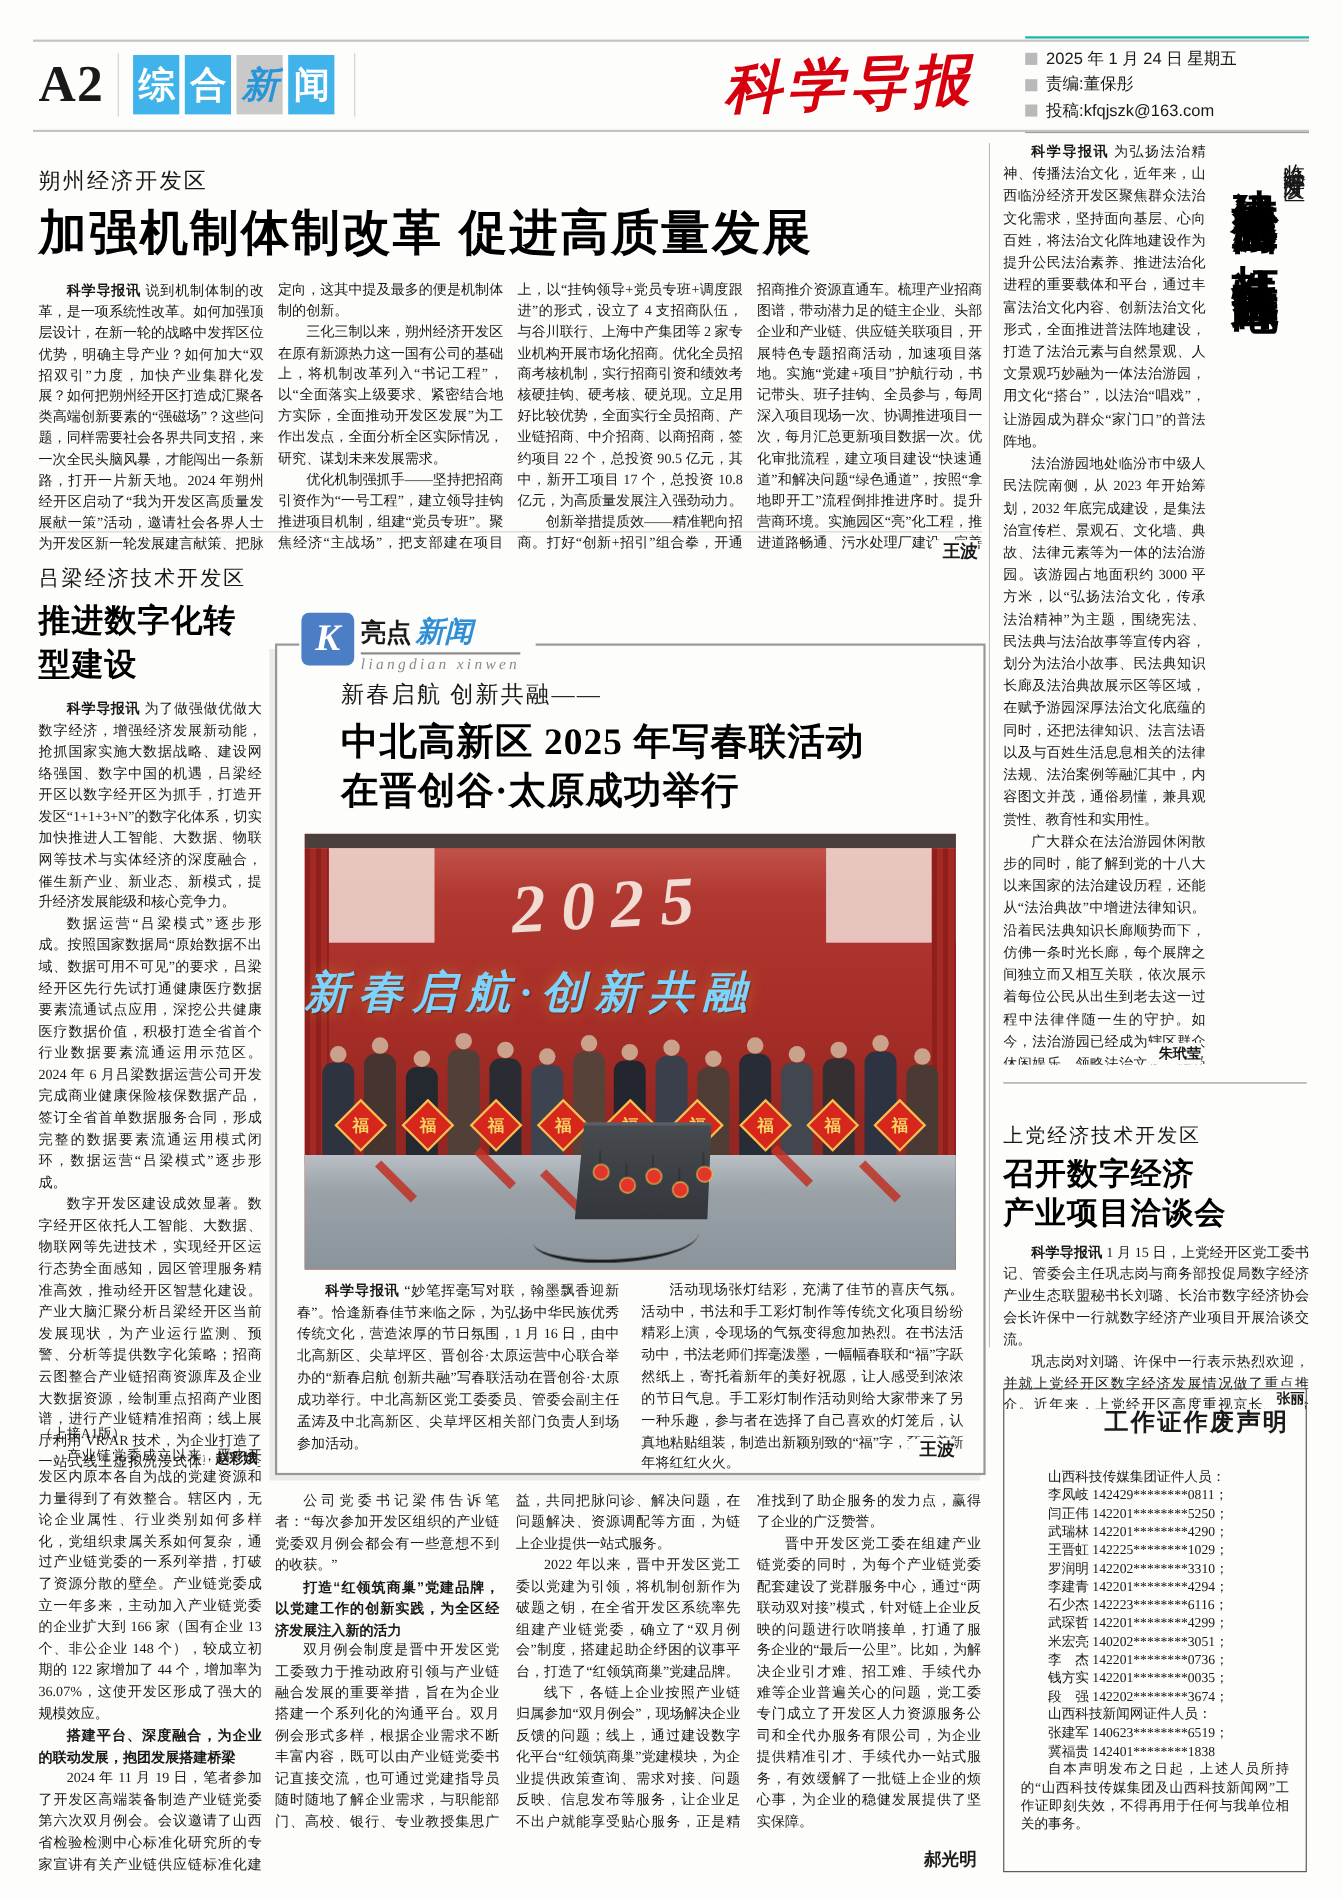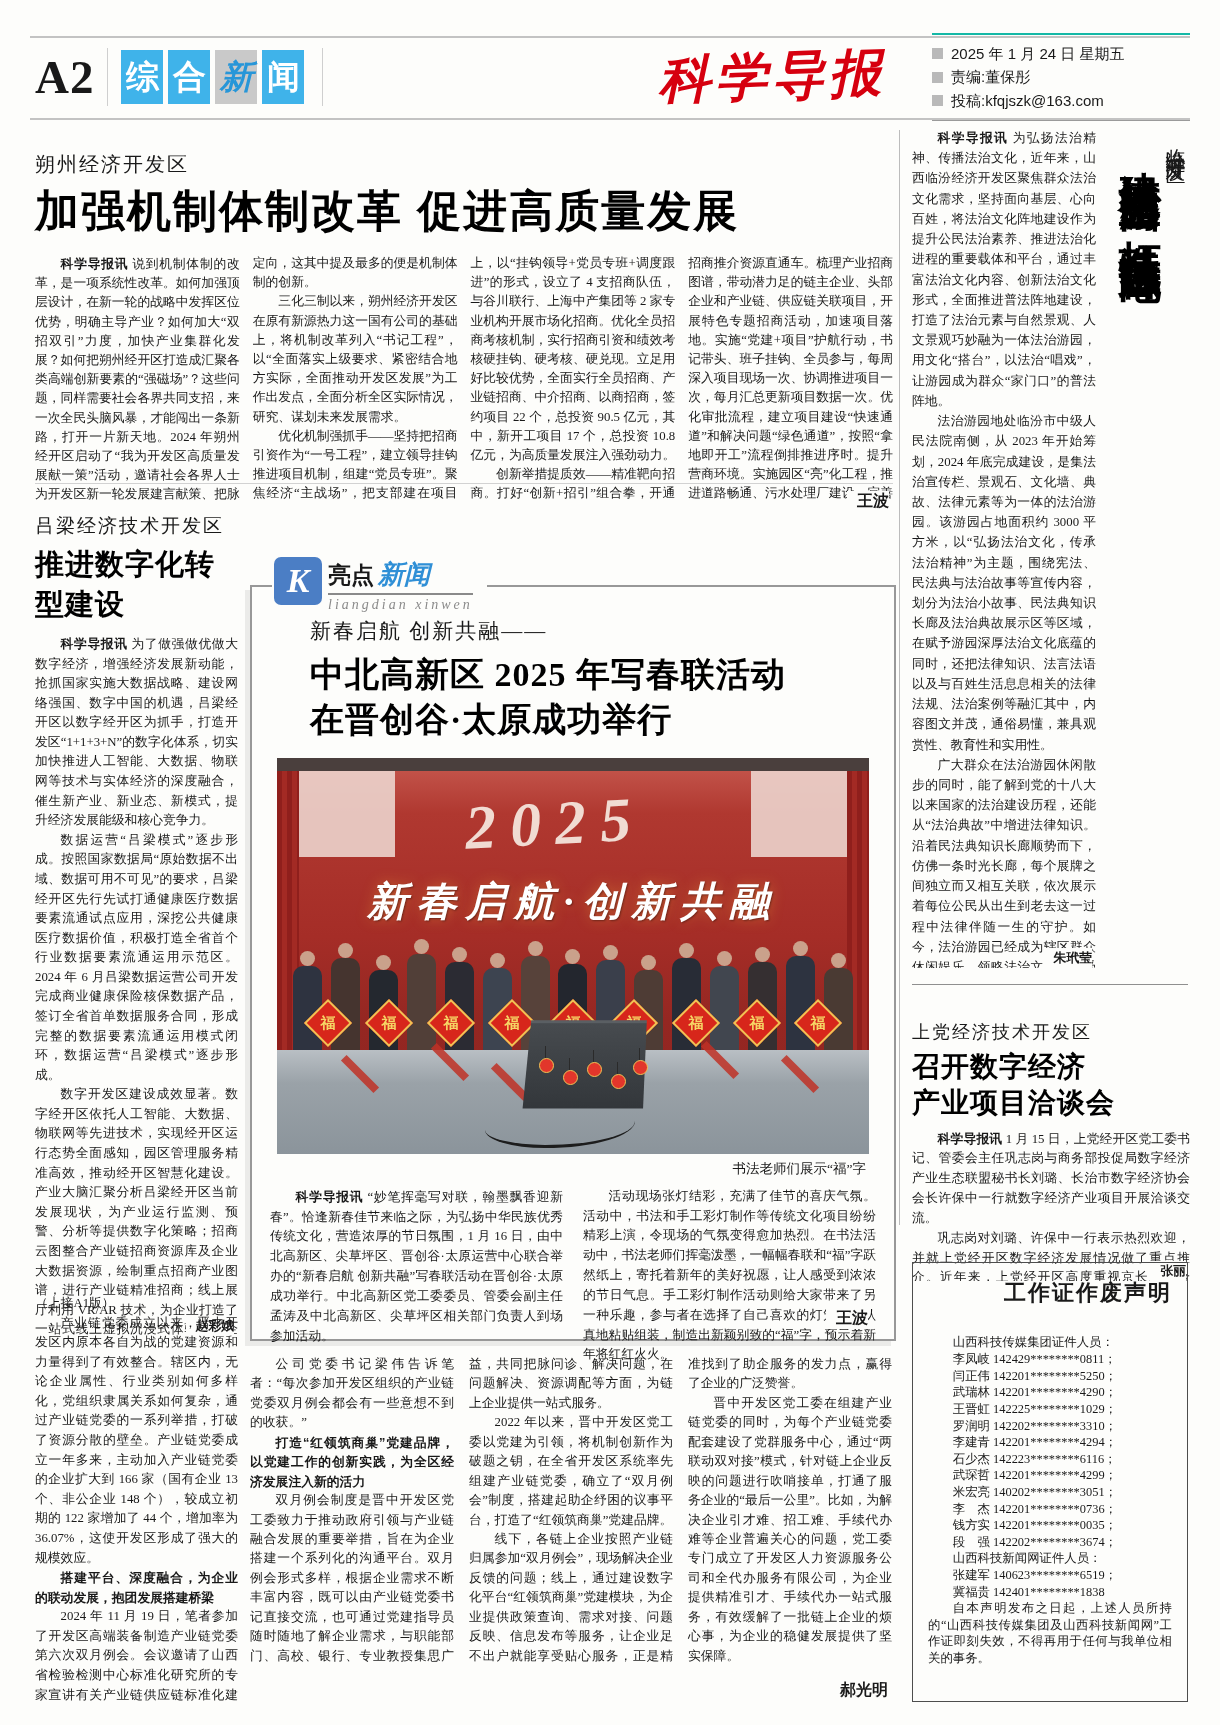--- a/index.html
+++ b/index.html
@@ -60,22 +60,22 @@
            height:188px;text-align:justify;overflow:hidden;}
   #hl-byline{position:absolute;right:26px;bottom:10px;font-weight:bold;background:#fdfdfb;padding-left:10px;
              font-family:"Liberation Sans","DejaVu Sans",sans-serif;}
   
   .ph-bg{position:absolute;inset:0;background:linear-gradient(180deg,#c75a50 0%,#b03830 14%,#a52d27 45%,#952722 66%,#8c2420 100%);}
   .ph-ceil{position:absolute;left:0;top:0;right:0;height:13px;background:#4a3f3d;}
   .ph-screen{position:absolute;top:13px;width:118px;height:86px;background:#ecd4cd;opacity:.9;}
   .ph-curtain{position:absolute;top:13px;bottom:96px;width:22px;background:repeating-linear-gradient(90deg,#8f1f1c 0 5px,#a32a24 5px 10px);}
   #ph-year{position:absolute;top:30px;left:50%;transform:translateX(-60%) rotate(-3deg);font-size:62px;
            font-weight:bold;font-style:italic;color:#f6e8df;opacity:.93;letter-spacing:14px;}
-  #ph-banner{position:absolute;top:116px;width:100%;text-align:center;font-size:40px;font-weight:bold;
-             font-style:italic;color:#ffffff;letter-spacing:9px;
+  #ph-banner{position:absolute;top:116px;width:100%;font-size:40px;font-weight:bold;
+             font-style:italic;color:#7dd3fc;letter-spacing:9px;
              text-shadow:1px 1px 2px rgba(0,0,0,.35),0 0 14px rgba(255,190,60,.35);}
   #ph-people{position:absolute;top:192px;left:16px;right:16px;height:120px;display:flex;
              justify-content:space-between;align-items:flex-end;}
   .person{width:29px;border-radius:10px 10px 3px 3px;position:relative;}
   .person .head{position:absolute;top:-15px;left:7px;width:15px;height:15px;border-radius:50%;background:#caa18b;}
   #ph-fu{position:absolute;top:248px;left:34px;right:34px;display:flex;justify-content:space-between;}
   .fucard{width:30px;height:30px;background:#d7261b;border:2px solid #f0c254;transform:rotate(45deg);
           display:flex;align-items:center;justify-content:center;}
   .fucard span{transform:rotate(-45deg);color:#f6d565;font-size:15px;font-weight:bold;}
   #ph-floor{position:absolute;bottom:0;left:0;right:0;height:104px;
@@ -291,21 +291,20 @@
         <div class="lant" style="left: 286px; top: 312px;"></div>
         <div class="lstr" style="left: 316px; top: 292px;"></div>
         <div class="lant" style="left: 310px; top: 304px;"></div>
         <div class="lstr" style="left: 340px; top: 304px;"></div>
         <div class="lant" style="left: 334px; top: 316px;"></div>
         <div class="lstr" style="left: 362px; top: 290px;"></div>
         <div class="lant" style="left: 356px; top: 302px;"></div>
       </div>
     <div id="ph-cable"></div>
   </div>
-  <div id="caption">书法老师们展示“福”字</div>
   <div id="hl-body" class="body">
       <p class="para"><b class="lead">科学导报讯</b> “妙笔挥毫写对联，翰墨飘香迎新春”。恰逢新春佳节来临之际，为弘扬中华民族优秀传统文化，营造浓厚的节日氛围，1 月 16 日，由中北高新区、尖草坪区、晋创谷·太原运营中心联合举办的“新春启航 创新共融”写春联活动在晋创谷·太原成功举行。中北高新区党工委委员、管委会副主任孟涛及中北高新区、尖草坪区相关部门负责人到场参加活动。</p>
       <p class="para">活动现场张灯结彩，充满了佳节的喜庆气氛。活动中，书法和手工彩灯制作等传统文化项目纷纷精彩上演，令现场的气氛变得愈加热烈。在书法活动中，书法老师们挥毫泼墨，一幅幅春联和“福”字跃然纸上，寄托着新年的美好祝愿，让人感受到浓浓的节日气息。手工彩灯制作活动则给大家带来了另一种乐趣，参与者在选择了自己喜欢的灯笼后，认真地粘贴组装，制造出新颖别致的“福”字，预示着新年将红红火火。</p>
     </div>
   <div id="hl-byline">王波</div>
 </div>
 
 <div id="jz2wrap">
   <div id="a-jz2" style="position:absolute;left:0;top:0;" class="body">
       <p class="para">公司党委书记梁伟告诉笔者：“每次参加开发区组织的产业链党委双月例会都会有一些意想不到的收获。”</p>
@@ -316,21 +315,21 @@
       <p class="para">晋中开发区党工委在组建产业链党委的同时，为每个产业链党委配套建设了党群服务中心，通过“两联动双对接”模式，针对链上企业反映的问题进行吹哨接单，打通了服务企业的“最后一公里”。比如，为解决企业引才难、招工难、手续代办难等企业普遍关心的问题，党工委专门成立了开发区人力资源服务公司和全代办服务有限公司，为企业提供精准引才、手续代办一站式服务，有效缓解了一批链上企业的烦心事，为企业的稳健发展提供了坚实保障。</p>
     </div>
   <div class="byline">郝光明</div>
 </div>
 
 <div id="vr-main"></div>
 
 <div id="a-lf">
   <div id="lf-body">
     <p class="para"><b class="lead">科学导报讯</b> 为弘扬法治精神、传播法治文化，近年来，山西临汾经济开发区聚焦群众法治文化需求，坚持面向基层、心向百姓，将法治文化阵地建设作为提升公民法治素养、推进法治化进程的重要载体和平台，通过丰富法治文化内容、创新法治文化形式，全面推进普法阵地建设，打造了法治元素与自然景观、人文景观巧妙融为一体法治游园，用文化“搭台”，以法治“唱戏”，让游园成为群众“家门口”的普法阵地。</p>
-      <p class="para">法治游园地处临汾市中级人民法院南侧，从 2023 年开始筹划，2024 年底完成建设，是集法治宣传栏、景观石、文化墙、典故、法律元素等为一体的法治游园。该游园占地面积约 3000 平方米，以“弘扬法治文化，传承法治精神”为主题，围绕宪法、民法典与法治故事等宣传内容，划分为法治小故事、民法典知识长廊及法治典故展示区等区域，在赋予游园深厚法治文化底蕴的同时，还把法律知识、法言法语以及与百姓生活息息相关的法律法规、法治案例等融汇其中，内容图文并茂，通俗易懂，兼具观赏性、教育性和实用性。</p>
+      <p class="para">法治游园地处临汾市中级人民法院南侧，从 2023 年开始筹划，2032 年底完成建设，是集法治宣传栏、景观石、文化墙、典故、法律元素等为一体的法治游园。该游园占地面积约 3000 平方米，以“弘扬法治文化，传承法治精神”为主题，围绕宪法、民法典与法治故事等宣传内容，划分为法治小故事、民法典知识长廊及法治典故展示区等区域，在赋予游园深厚法治文化底蕴的同时，还把法律知识、法言法语以及与百姓生活息息相关的法律法规、法治案例等融汇其中，内容图文并茂，通俗易懂，兼具观赏性、教育性和实用性。</p>
       <p class="para">广大群众在法治游园休闲散步的同时，能了解到党的十八大以来国家的法治建设历程，还能从“法治典故”中增进法律知识。沿着民法典知识长廊顺势而下，仿佛一条时光长廊，每个展牌之间独立而又相互关联，依次展示着每位公民从出生到老去这一过程中法律伴随一生的守护。如今，法治游园已经成为辖区群众休闲娱乐、领略法治文化、感受法治精神的普法新阵地。</p>
       <div class="byline">朱玳莹</div>
   </div>
   <div id="lf-vh" class="headline" style="font-family:'Liberation Serif','DejaVu Serif',serif;">建设法治主题游园　打造特色普法阵地</div>
   <div id="lf-vk">临汾经济开发区</div>
 </div>
 
 <div id="lf-div"></div>
 
 <div id="a-sd">

